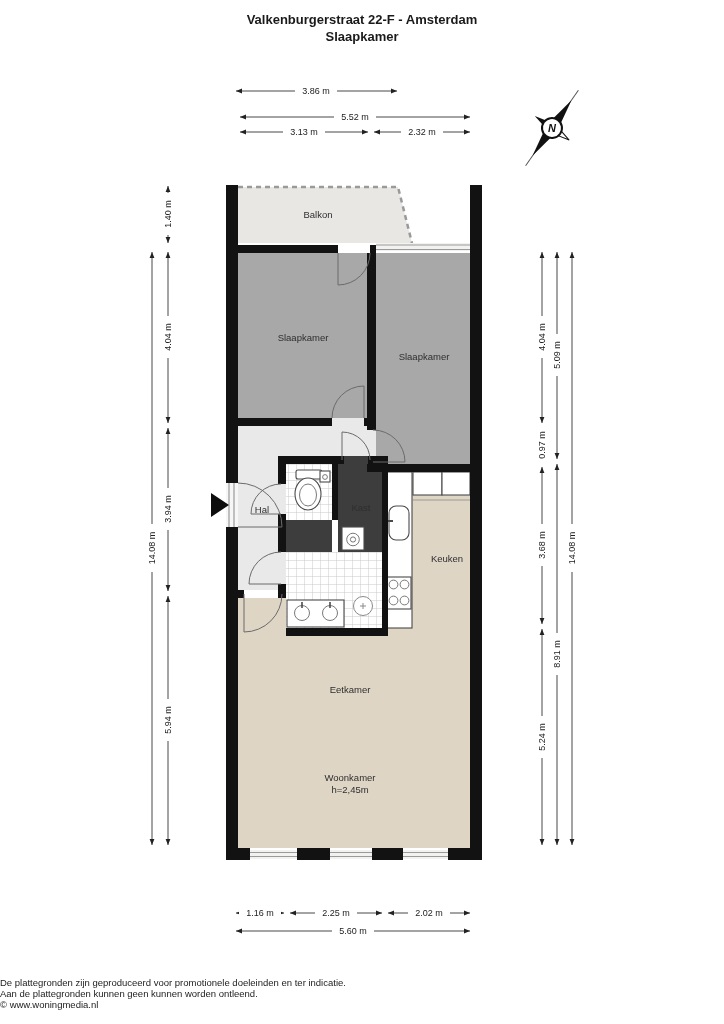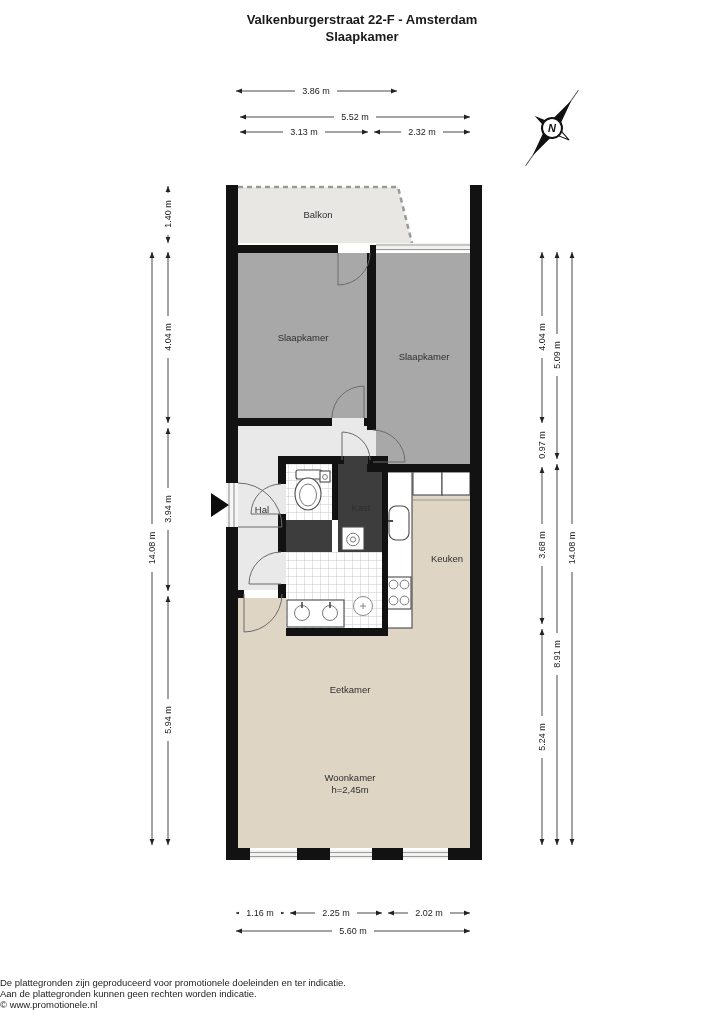--- a/index.html
+++ b/index.html
@@ -317,17 +317,17 @@
       <polygon points="0,34 6,0 -6,0" fill="#111"></polygon>
       <polygon points="-21,0 0,5 0,-5" fill="#111"></polygon>
       <polygon points="21,0 0,5 0,-5" fill="#fff" stroke="#111" stroke-width="1"></polygon>
       <circle cx="0" cy="0" r="10" fill="#fff" stroke="#111" stroke-width="2"></circle>
       <text x="0" y="3.8" text-anchor="middle" transform="rotate(-35)" font-size="11" font-style="italic" font-weight="bold" fill="#111">N</text>
     </g>
   </svg>
 
   <div class="footer">
     <div>De plattegronden zijn geproduceerd voor promotionele doeleinden en ter indicatie.</div>
-    <div>Aan de plattegronden kunnen geen rechten worden indicatie.</div>
-    <div>© www.promotionele.nl</div>
+    <div>Aan de plattegronden kunnen geen kunnen worden ontleend.</div>
+    <div>© www.woningmedia.nl</div>
   </div>
 
 </div>
 
 </body></html>

